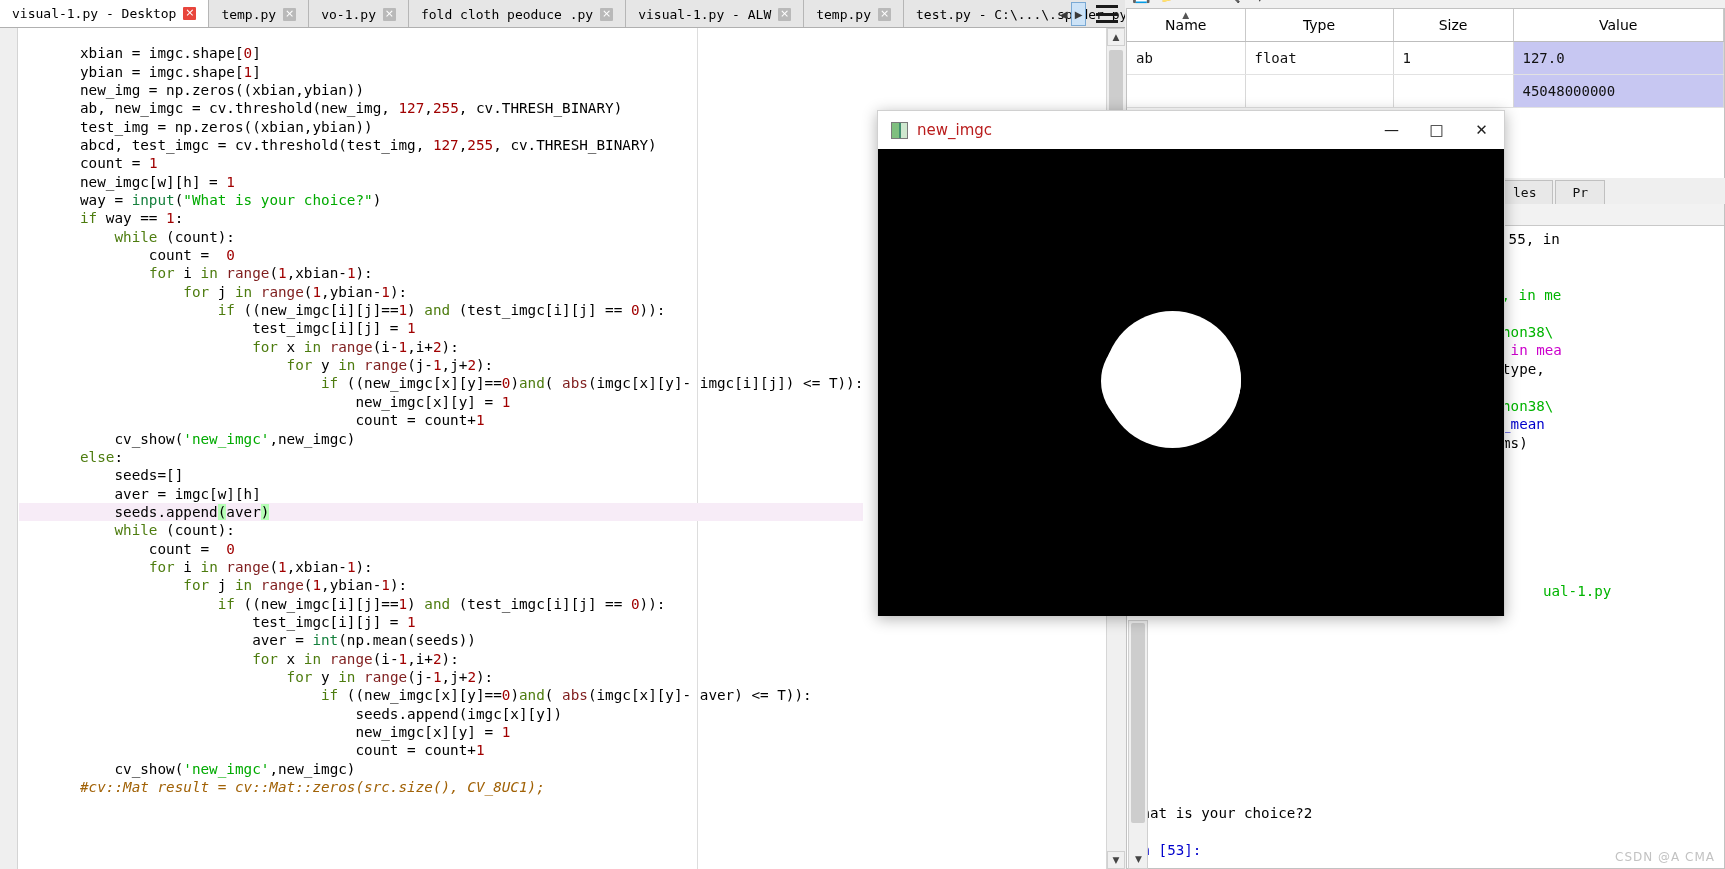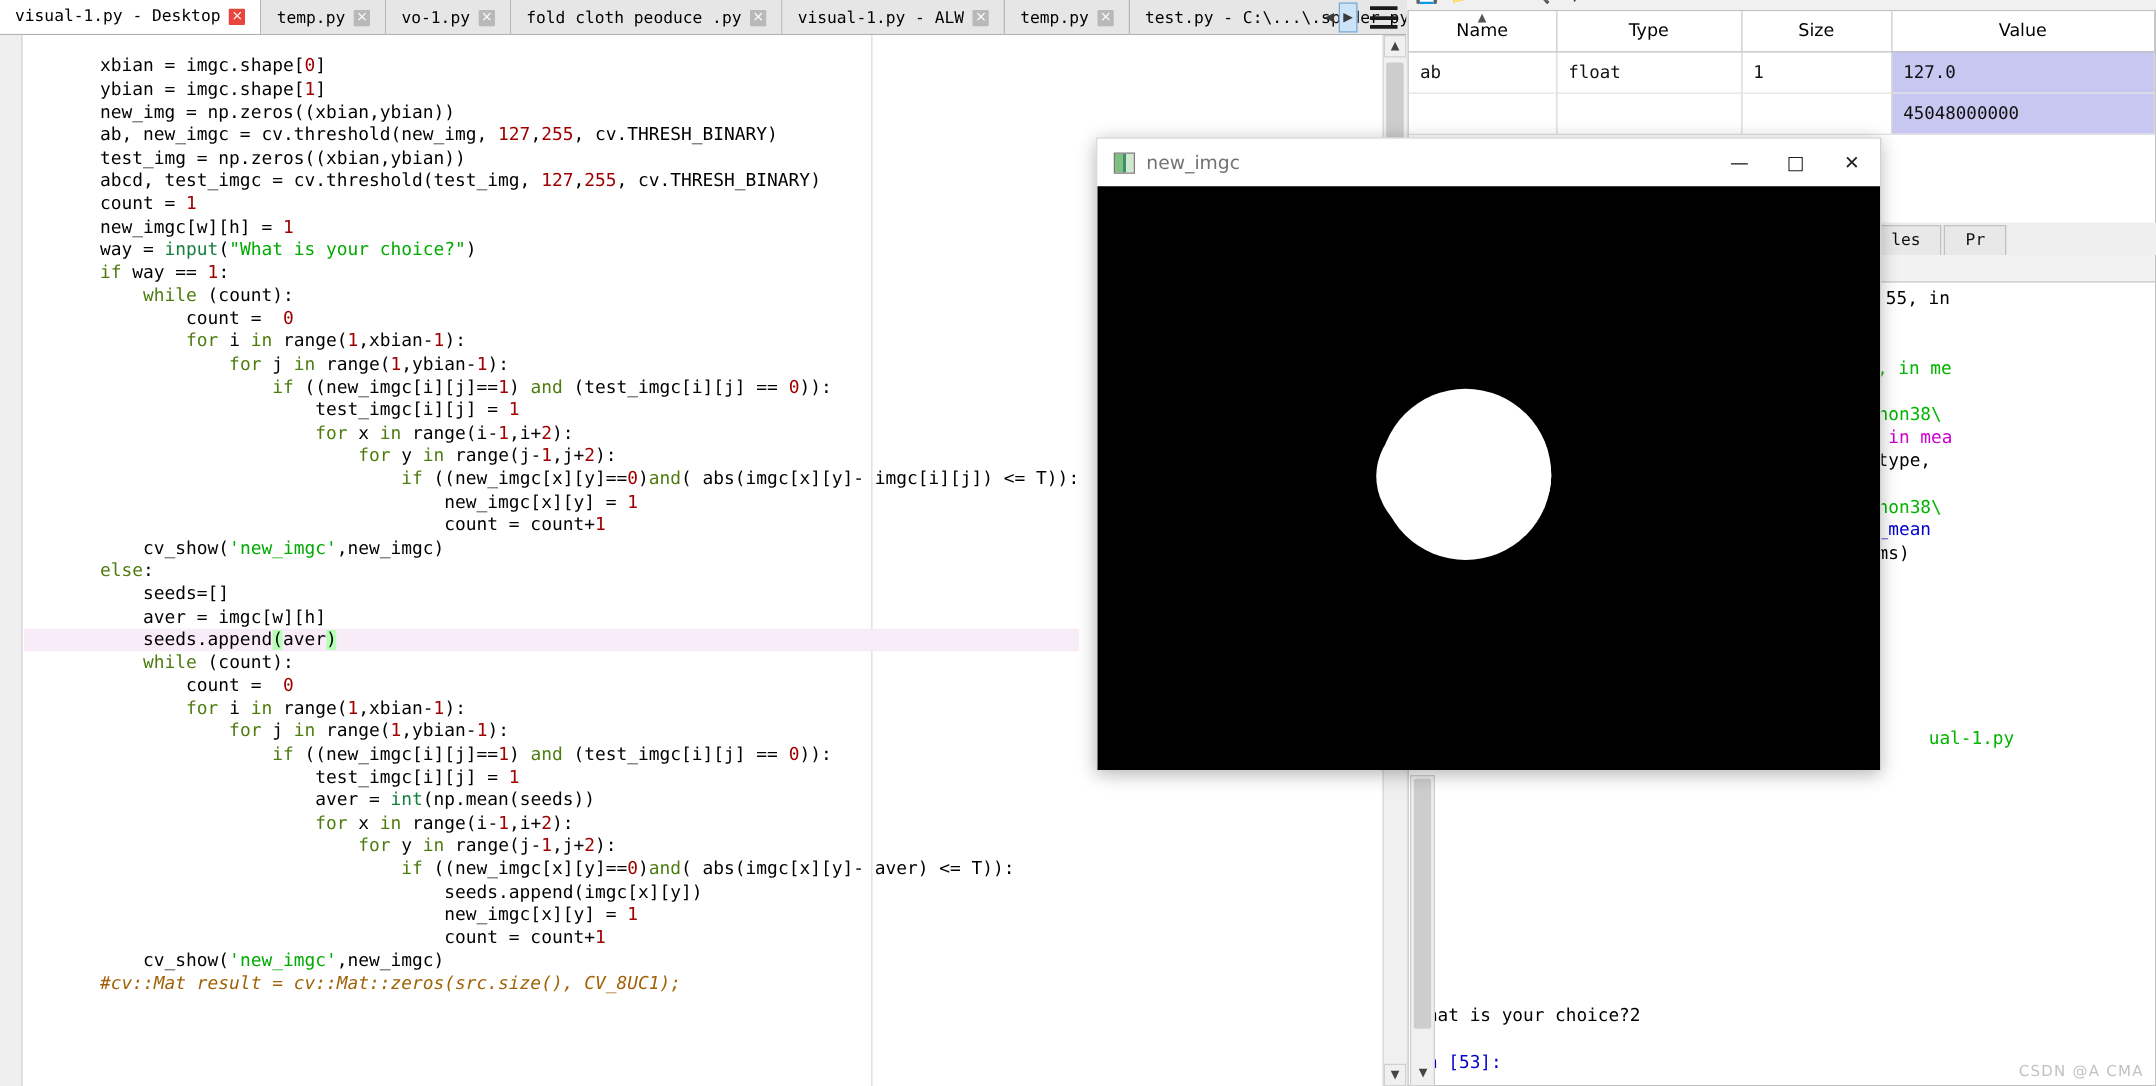--- a/index.html
+++ b/index.html
@@ -126,21 +126,21 @@
   }
   .ln { display: block; height: 18.35px; padding-left: 61px; }
   .ln.hl { background: #f7ecf7; }
 
   
   .k  { color: #4d7c0f; }  
   .bi { color: #15803d; }          
   .nu { color: #a00000; }          
   .st { color: #00aa00; }          
   .cm { color: #a16207; font-style: italic; }  
-  .fn { color: #000000; margin-top: 40px; }
+  .fn { color: #7f1d1d; margin-top: 40px; }
   .br { background: #b6ffb6; }     
 
   
   #edge-line {
     position: absolute;
     left: 678px; top: 0;
     width: 1px; height: 841px;
     background: #dddddd;
   }
 
@@ -342,21 +342,21 @@
     width: 17px; height: 17px;
     margin-left: 13px; margin-right: 9px;
     background:
       linear-gradient(to right, #7fbf7f 0 45%, #3f8f6f 45% 60%, #cfe8cf 60% 100%);
     border: 1px solid #7a7a7a;
     flex: none;
   }
   #img-title {
     font-family: "DejaVu Sans", sans-serif;
     font-size: 15px;
-    color: #737373;
+    color: #b91c1c;
   }
   .winbtn {
     position: absolute;
     top: 0; height: 38px; width: 45px;
     display: flex; align-items: center; justify-content: center;
     font-family: "DejaVu Sans", sans-serif;
     font-size: 15px;
     color: #202020;
   }
   #win-min { right: 90px; }

